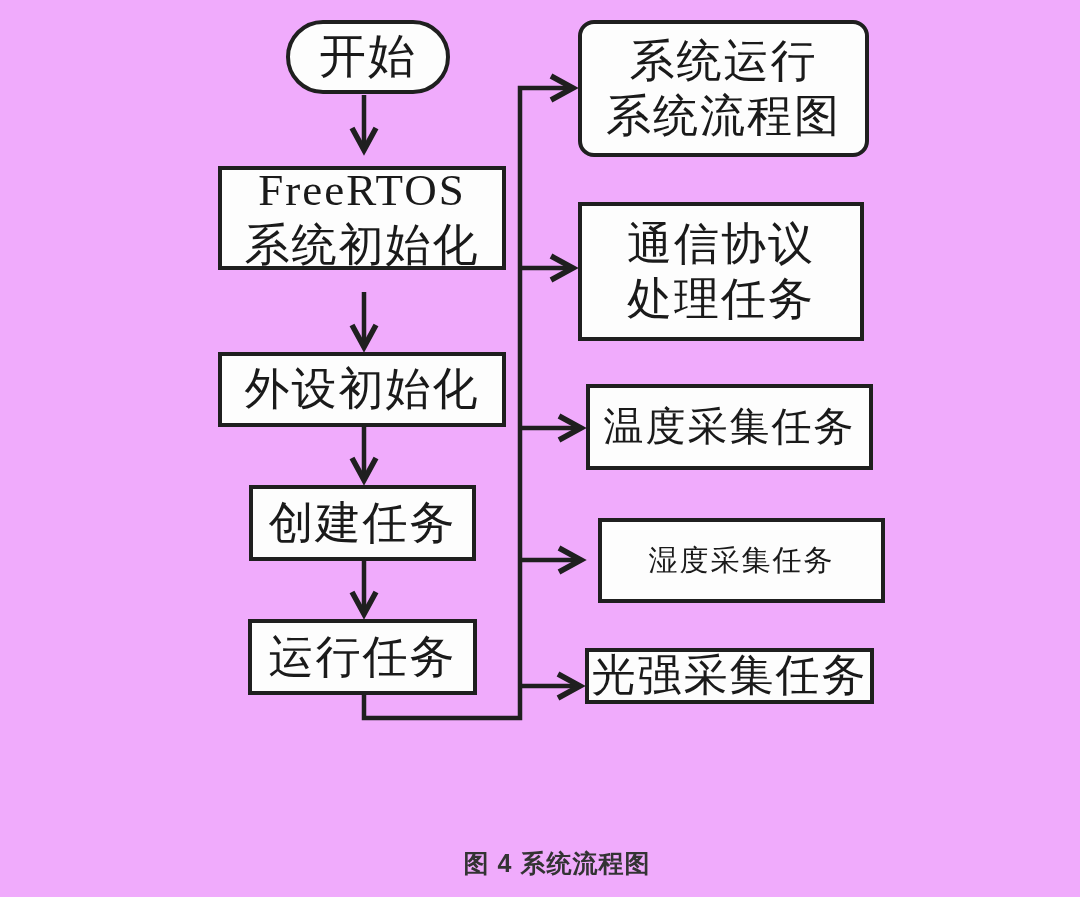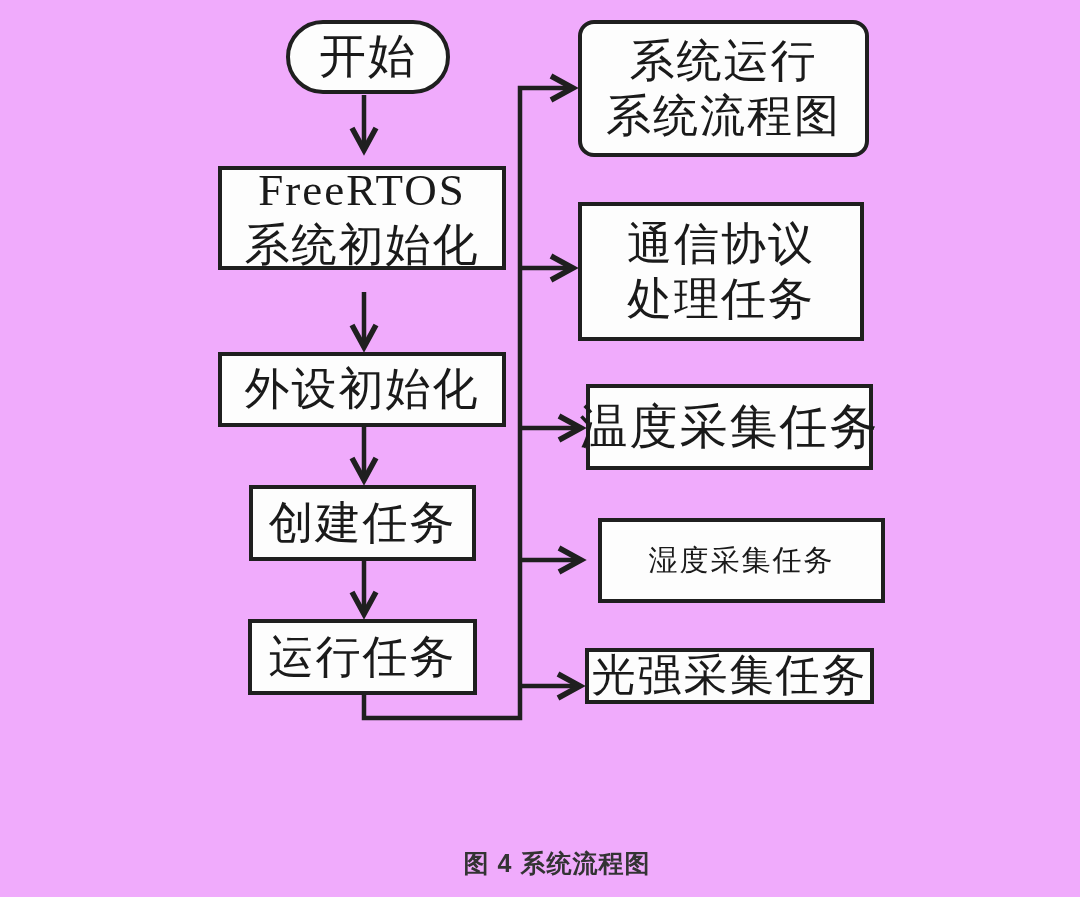--- a/index.html
+++ b/index.html
@@ -114,21 +114,21 @@
   <div class="node" style="left:578px; top:20px; width:291px; height:137px;border-radius:16px;">
     <span class="l1">系统运行</span>
     <span class="l2">系统流程图</span>
   </div>
 
   <div class="node" style="left:578px; top:202px; width:286px; height:139px;">
     <span class="l1">通信协议</span>
     <span class="l2">处理任务</span>
   </div>
 
-  <div class="node" style="left:586px; top:384px; width:287px; height:86px; font-size:48px;">
+  <div class="node" style="left:586px; top:384px; width:287px; height:86px; font-size:40px;">
     <span class="l1">温度采集任务</span>
 
   </div>
 
   <div class="node" style="left:586px; top:518px; width:287px; height:85px; font-size:29px;margin-left:12px;">
     <span class="l1">湿度采集任务</span>
 
   </div>
 
   <div class="node" style="left:585px; top:648px; width:289px; height:56px; font-size:44px;">

